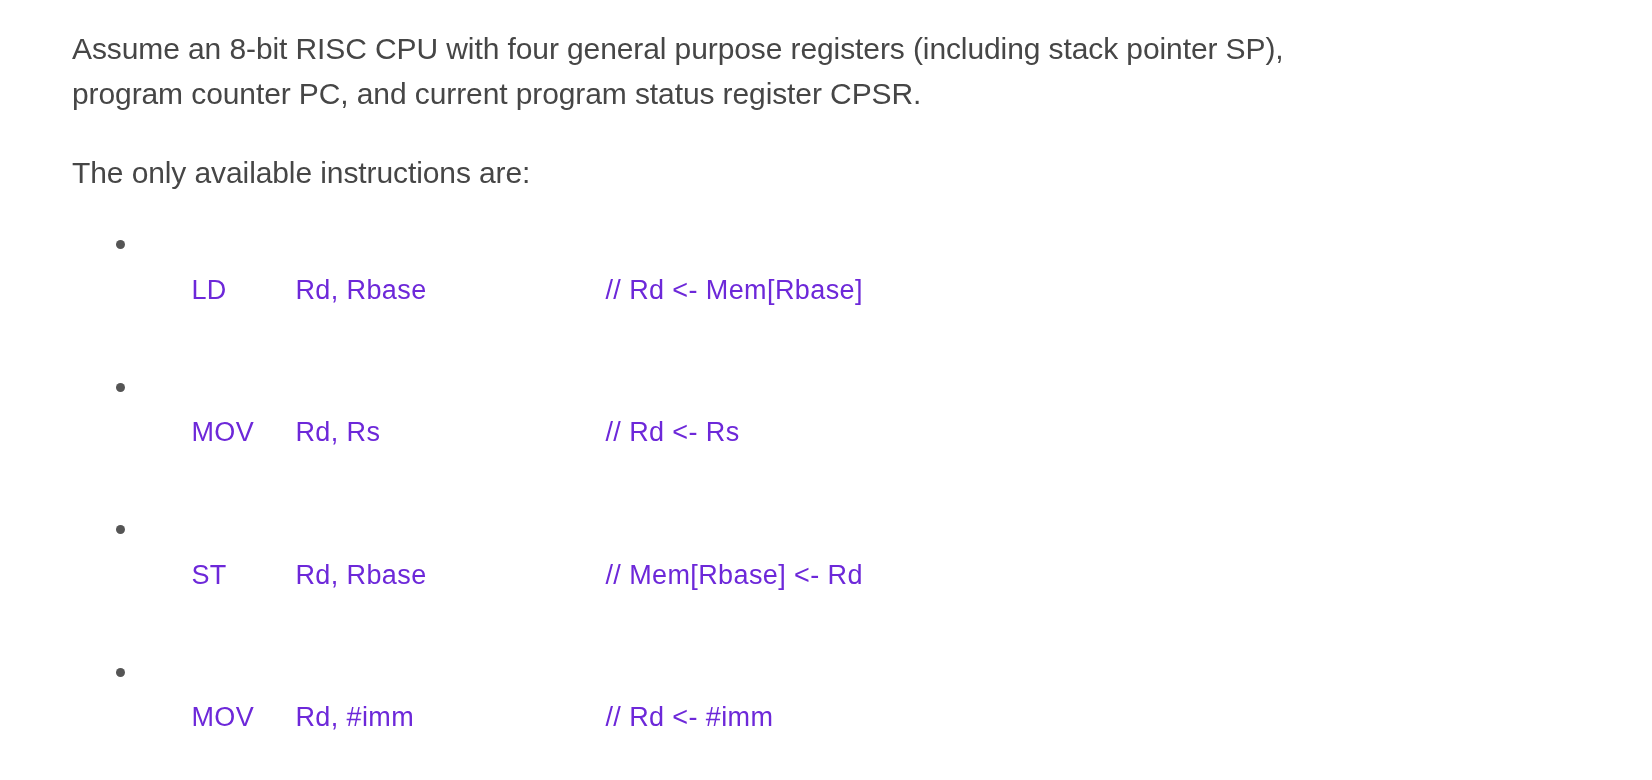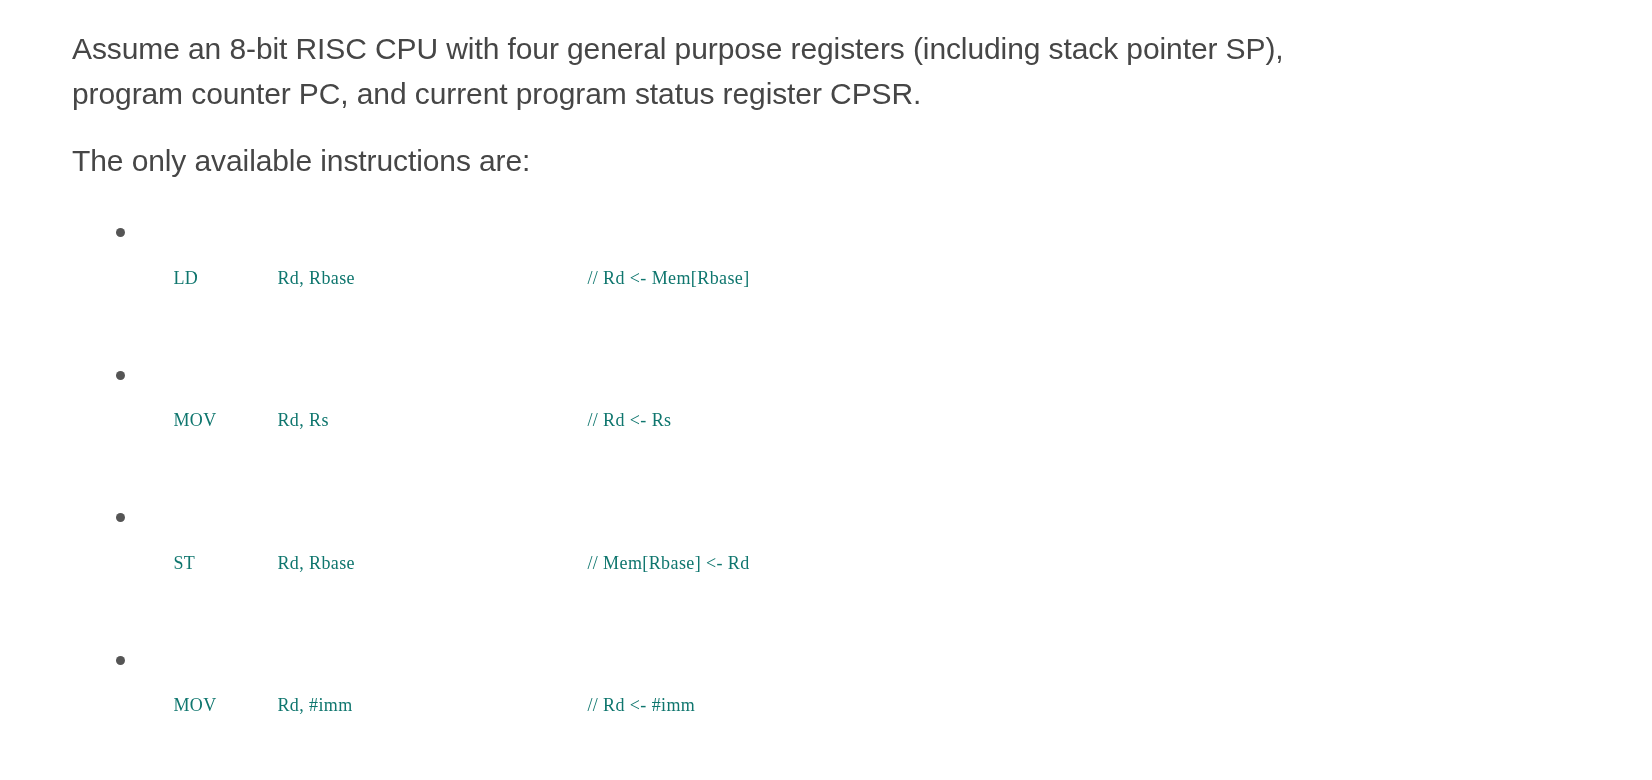--- a/index.html
+++ b/index.html
@@ -28,33 +28,33 @@
     line-height: 45px;
     color: #464646;
     letter-spacing: -0.1px;
     max-width: 1340px;
   }
   .prose-intro {
     margin: 0 0 8px 0;
     max-width: 1290px;
   }
   .prose-lead {
-    margin: 22px 0 0 0;
+    margin: 34px 0 0 0;
   }
   .isa-list {
     list-style: none;
     margin: 24px 0 0 0;
     padding: 0 0 0 72px;
   }
   .isa-item {
     position: relative;
-    font-family: Liberation Serif, serif;
-    font-size: 18px;
+    font-family: Liberation Sans, sans-serif;
+    font-size: 27px;
     line-height: 47.5px;
-    color: #0f766e;
+    color: #6d28d9;
     white-space: pre;
     letter-spacing: 0.4px;
   }
   .isa-item::before {
     content: "";
     position: absolute;
     left: -28px;
     top: 21px;
     width: 9px;
     height: 9px;

